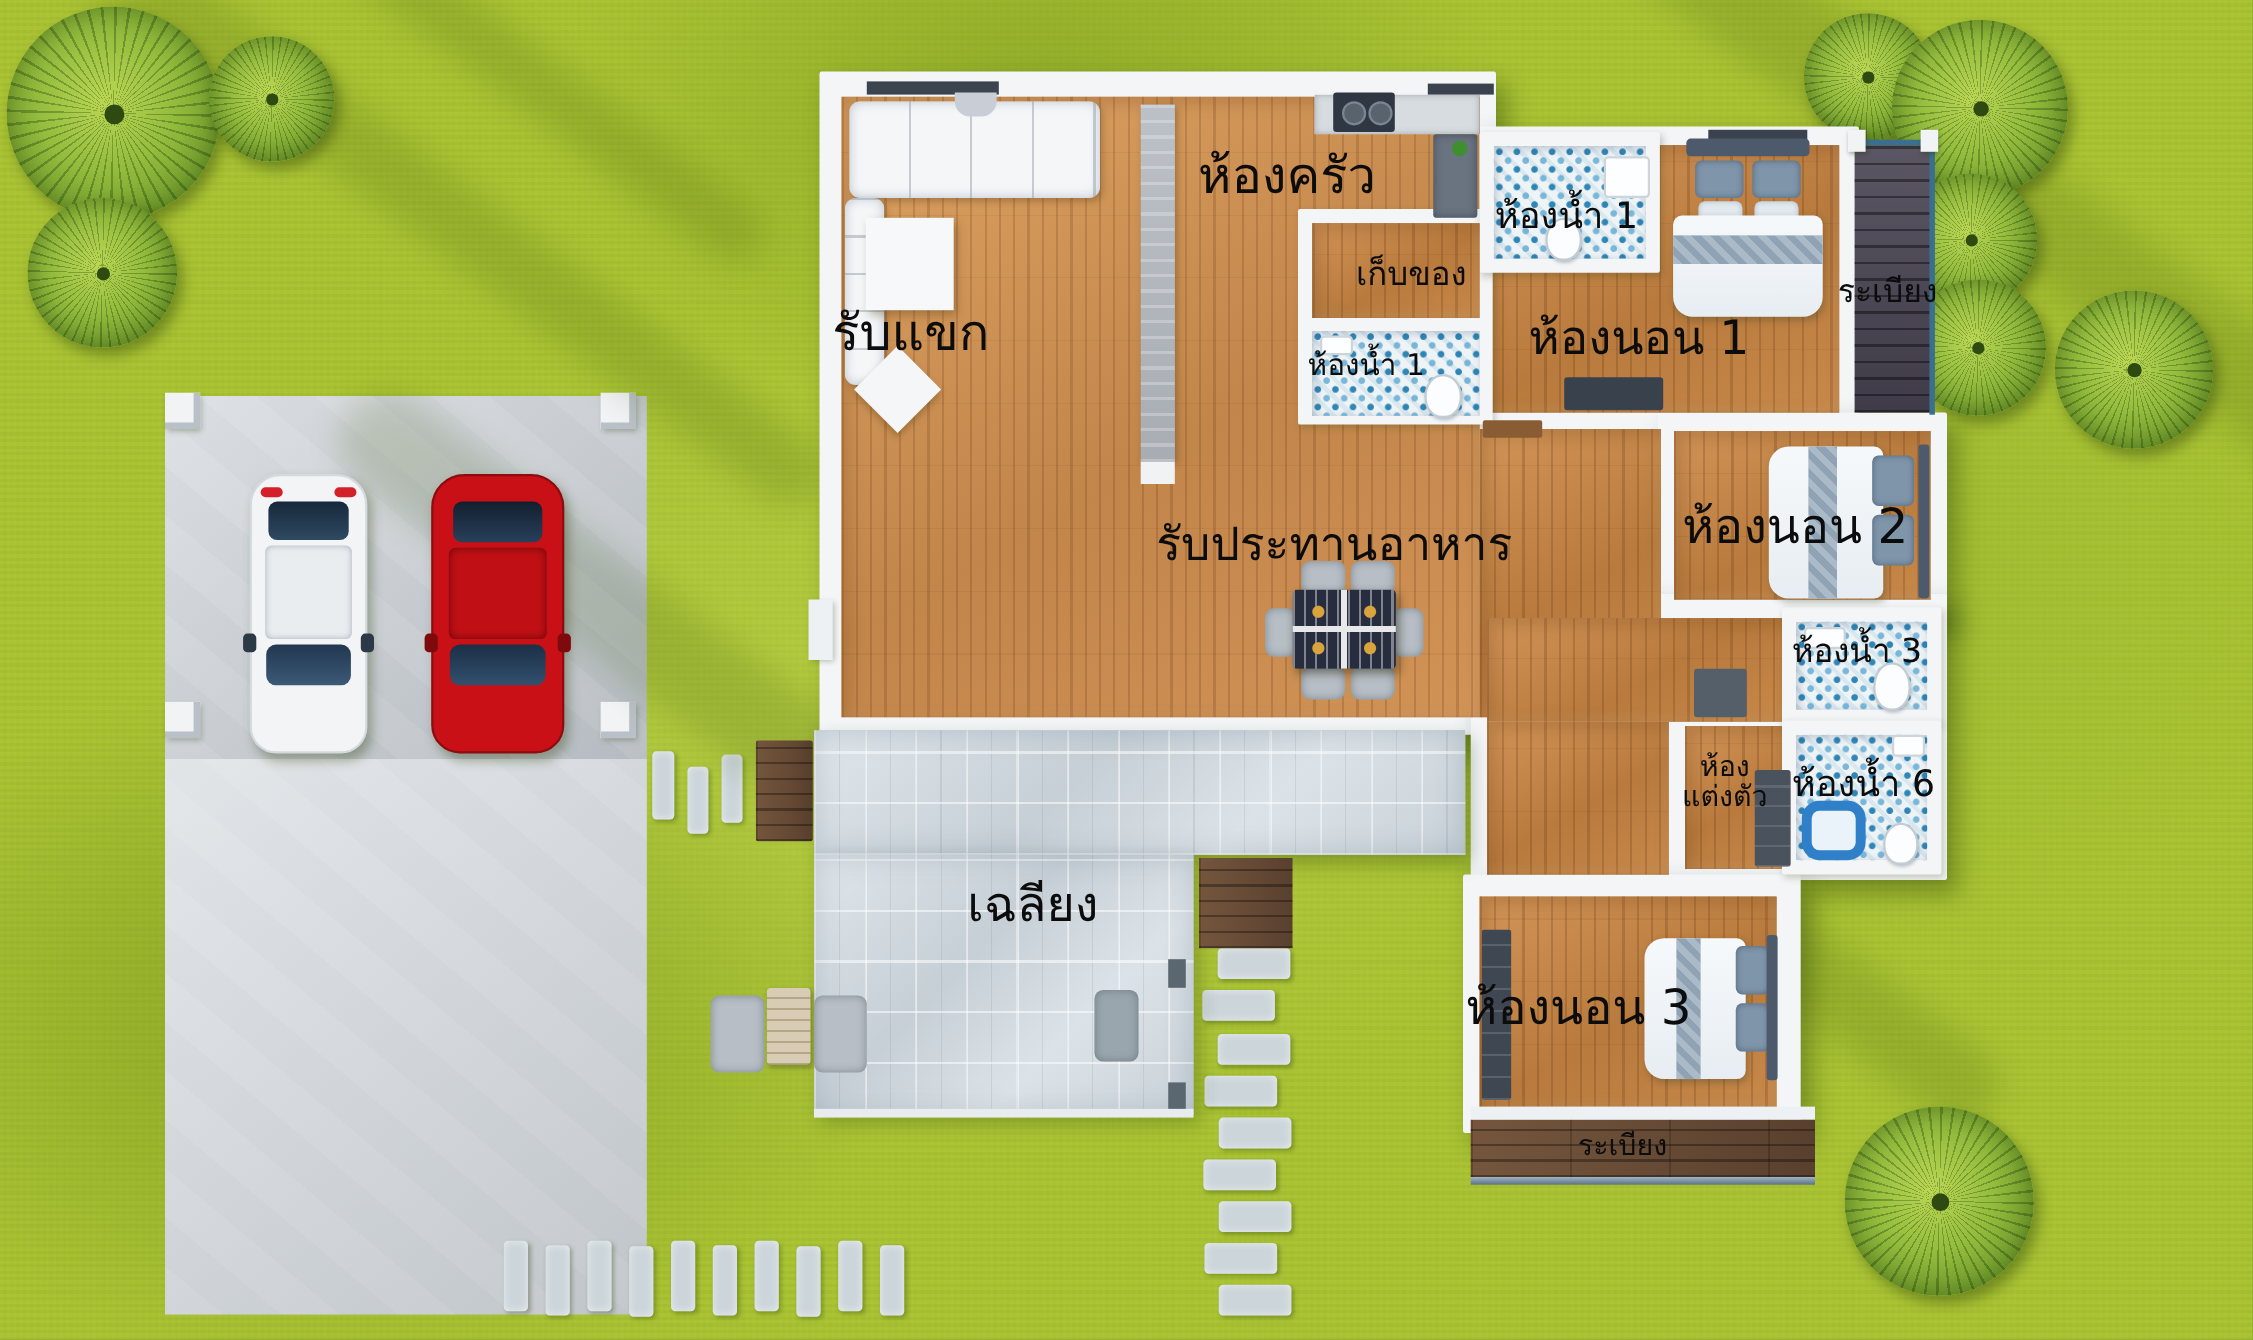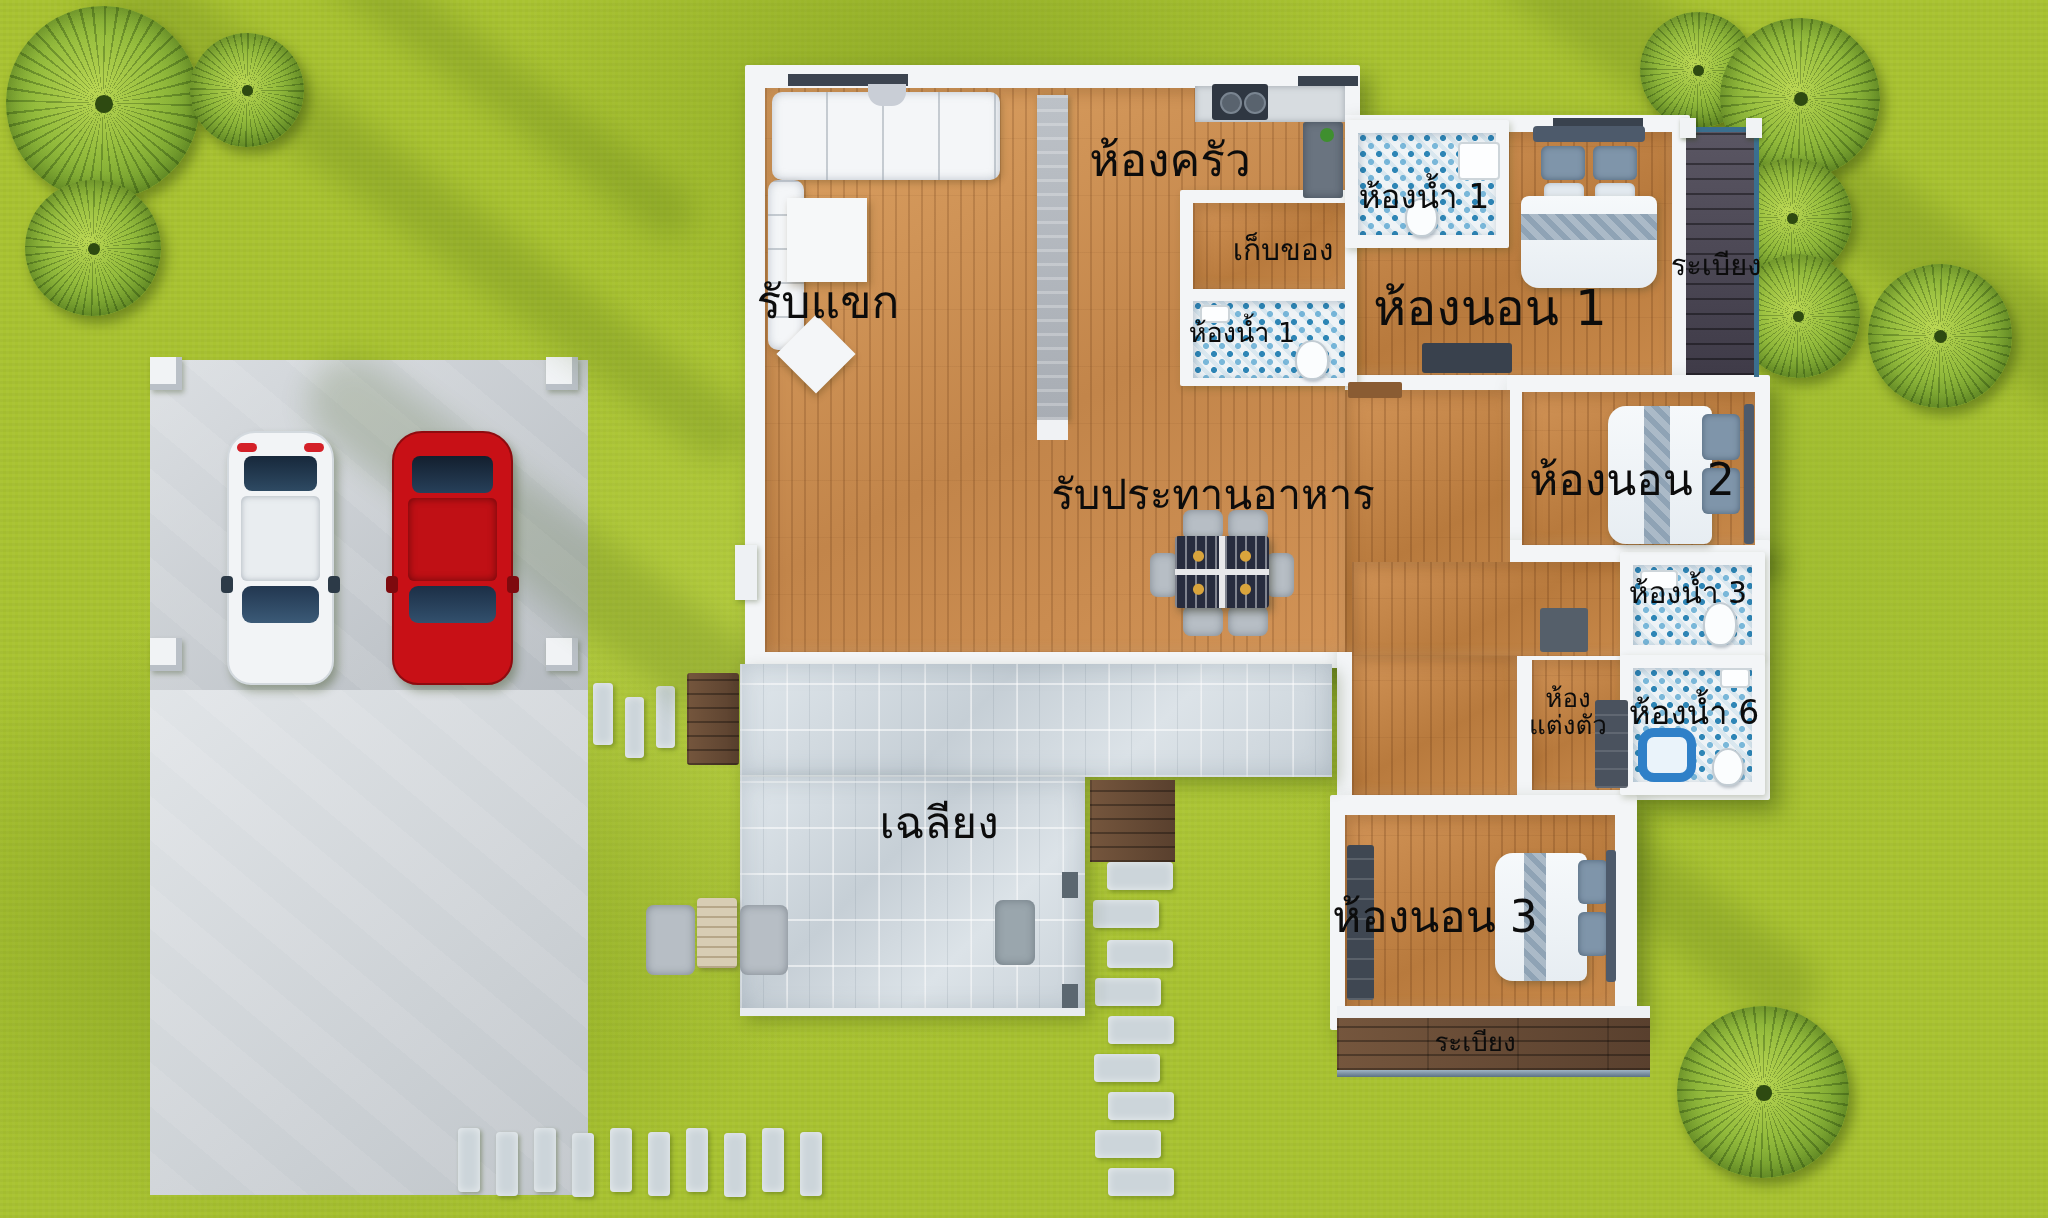--- a/index.html
+++ b/index.html
@@ -266,21 +266,21 @@
 
   <div class="abs" style="left:1337px;top:1006px;width:313px;height:12px;background:#eef1f4;z-index:11;"></div>
   <div class="deck-brown" style="left:1337px;top:1018px;width:313px;height:52px;"></div>
   <div class="abs" style="left:1337px;top:1070px;width:313px;height:7px;background:linear-gradient(180deg,#9fb4c4,#5c7183);z-index:11;"></div>
 
   <div class="lbl" style="left:828px;top:302px;font-size:46px;">รับแขก</div>
   <div class="lbl" style="left:1170px;top:160px;font-size:46px;">ห้องครัว</div>
   <div class="lbl" style="left:1283px;top:250px;font-size:30px;">เก็บของ</div>
   <div class="lbl" style="left:1214px;top:333px;font-size:27px;margin-left:28px;">ห้องน้ำ 1</div>
   <div class="lbl" style="left:1424px;top:197px;font-size:33px;">ห้องน้ำ 1</div>
-  <div class="lbl" style="left:1490px;top:308px;font-size:50px;">ห้องนอน 1</div>
+  <div class="lbl" style="left:1490px;top:308px;font-size:43px;">ห้องนอน 1</div>
   <div class="lbl" style="left:1716px;top:265px;font-size:29px;">ระเบียง</div>
   <div class="lbl" style="left:1632px;top:480px;font-size:44px;">ห้องนอน 2</div>
   <div class="lbl" style="left:1213px;top:495px;font-size:42px;">รับประทานอาหาร</div>
   <div class="lbl" style="left:1688px;top:593px;font-size:30px;">ห้องน้ำ 3</div>
   <div class="lbl" style="left:1694px;top:713px;font-size:33px;">ห้องน้ำ 6</div>
   <div class="lbl" style="left:1568px;top:712px;font-size:26px;">
     <span style="display:block;">ห้อง</span>
     <span style="display:block;">แต่งตัว</span>
   </div>
   <div class="lbl" style="left:939px;top:823px;font-size:44px;">เฉลียง</div>

